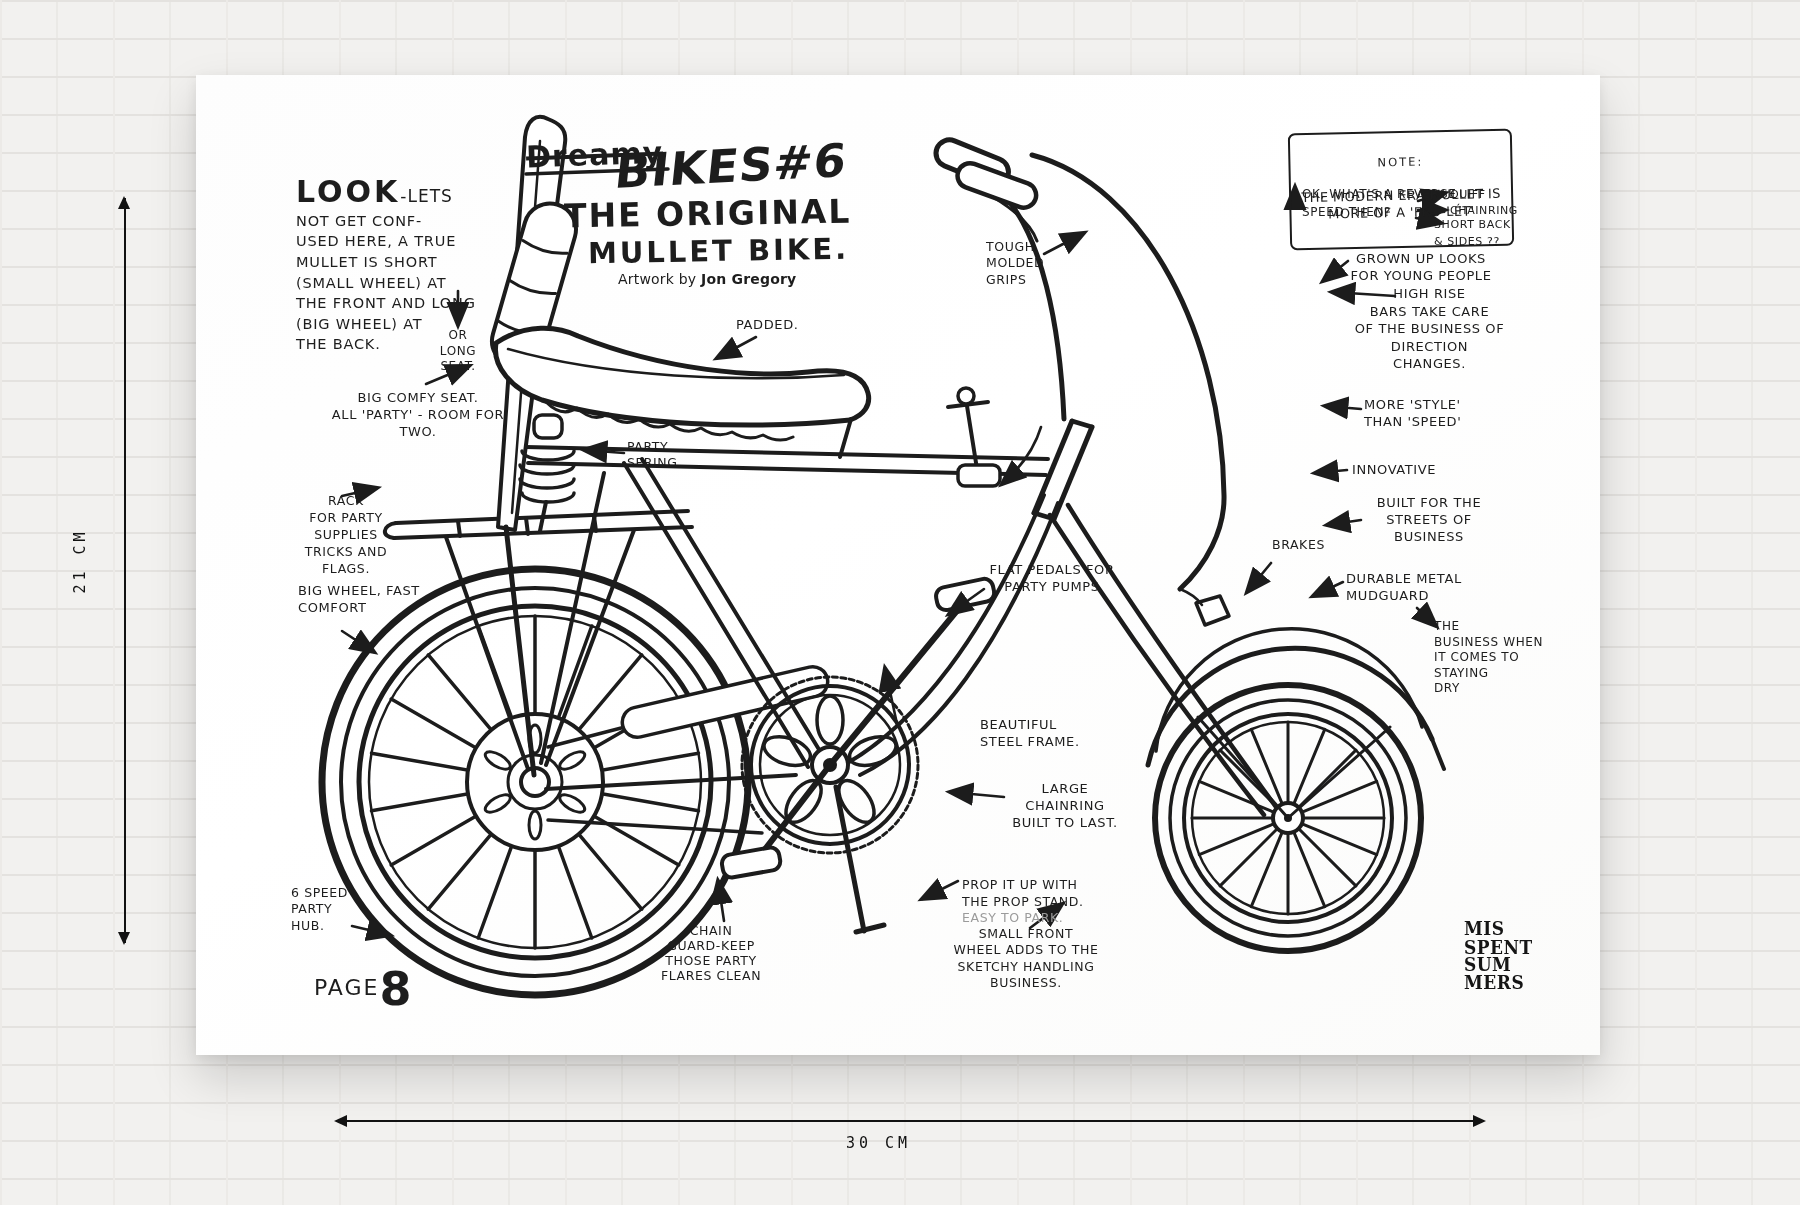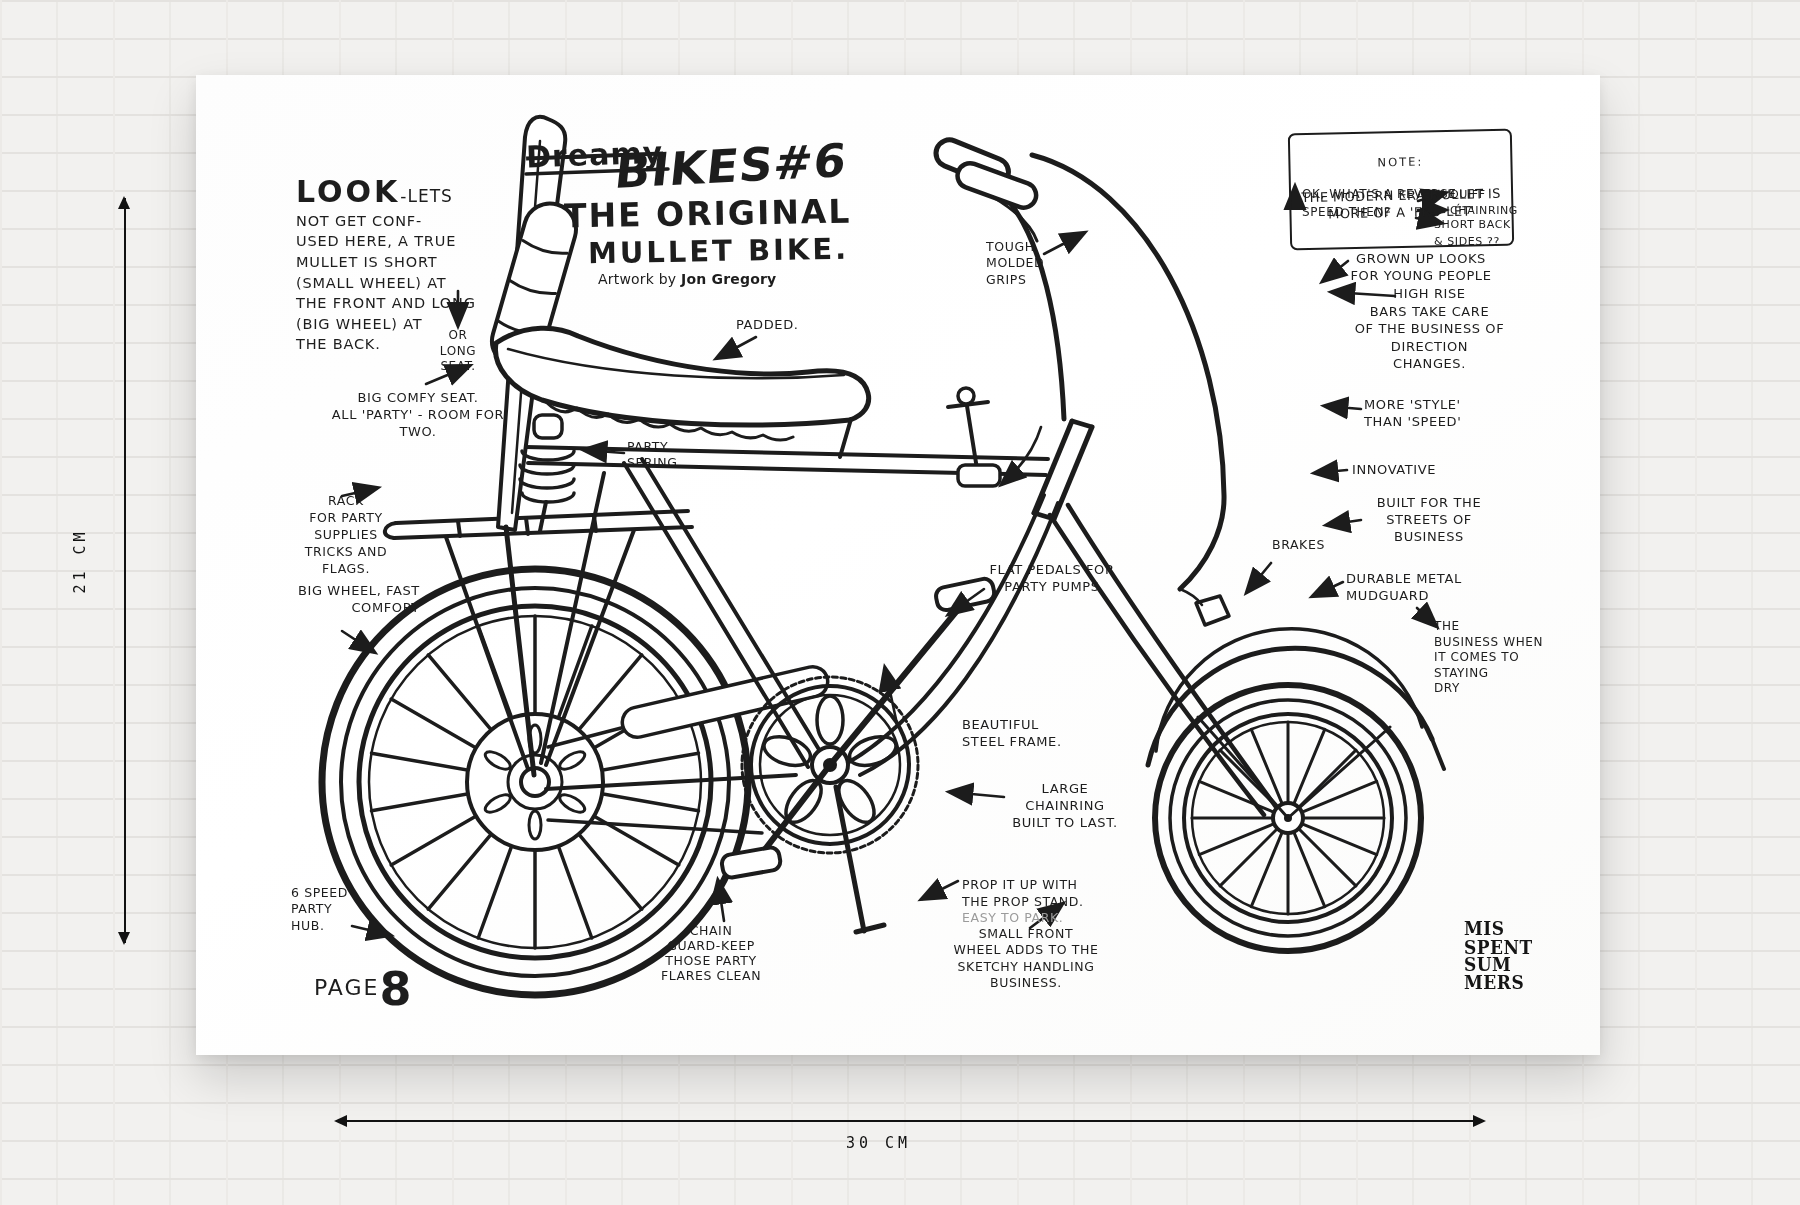--- a/index.html
+++ b/index.html
@@ -20,21 +20,21 @@
   }
   .poster svg{position:absolute;inset:0;z-index:1;}
   .txt{position:absolute;z-index:2;color:#1d1d1d;white-space:pre-line;
     font-size:13px;line-height:1.3;letter-spacing:.6px;font-weight:500;}
   .ctr{text-align:center;}
   
   .t-dreamy{font-size:30px;font-weight:bold;letter-spacing:1px;text-decoration:line-through;text-decoration-thickness:4px;transform:rotate(-2deg);}
   .t-series{font-size:46px;font-weight:bold;letter-spacing:1px;transform:skewX(-9deg) rotate(-3deg);}
   .t-line1{font-size:33px;font-weight:bold;letter-spacing:2px;transform:rotate(-1deg);}
   .t-line2{font-size:29px;font-weight:bold;letter-spacing:3px;transform:rotate(-1deg);}
-  .t-credit{font-size:14px;letter-spacing:.2px;font-weight:normal;}
+  .t-credit{font-size:14px;letter-spacing:.2px;font-weight:normal;margin-left:20px;}
   .t-credit b{font-weight:bold;}
   
   .look-lead{font-size:30px;font-weight:bold;letter-spacing:3px;}
   .look-tail{font-size:17px;font-weight:normal;letter-spacing:1px;}
   .look-body{font-size:14.5px;line-height:1.42;letter-spacing:.8px;font-weight:500;}
   
   .notebox{border:2.5px solid #1c1c1c;border-radius:7px;padding:5px 10px 7px;transform:rotate(-1.2deg);}
   .notebox .nb-label{font-size:11.5px;text-align:center;letter-spacing:2px;}
   .notebox .nb-body{font-size:13px;line-height:1.35;text-align:center;letter-spacing:.4px;}
   .small{font-size:11px;line-height:1.5;}
@@ -325,35 +325,35 @@
   <div class="txt ctr" style="left:126px;top:315px;width:192px;">BIG COMFY SEAT.
 ALL 'PARTY' - ROOM FOR
 TWO.</div>
   <div class="txt" style="left:431px;top:364px;font-size:12.5px;">PARTY
 SPRING</div>
   <div class="txt ctr" style="left:100px;top:418px;width:100px;font-size:12.5px;line-height:1.35;">RACK
 FOR PARTY
 SUPPLIES
 TRICKS AND
 FLAGS.</div>
-  <div class="txt" style="left:102px;top:508px;text-align:right;">BIG WHEEL, FAST
+  <div class="txt" style="left:102px;top:508px;">BIG WHEEL, FAST
 COMFORT</div>
   <div class="txt" style="left:95px;top:810px;font-size:12.5px;">6 SPEED
 PARTY
 HUB.</div>
   <div class="txt" style="left:118px;top:868px;">
     <span style="font-size:22px;letter-spacing:2px;">PAGE</span><span style="font-size:46px;font-weight:bold;vertical-align:-10px;">8</span>
   </div>
   <div class="txt ctr" style="left:452px;top:848px;width:126px;font-size:12.5px;line-height:1.2;">CHAIN
 GUARD-KEEP
 THOSE PARTY
 FLARES CLEAN</div>
   <div class="txt ctr" style="left:790px;top:487px;width:132px;">FLAT PEDALS FOR
 PARTY PUMPS</div>
-  <div class="txt" style="left:766px;top:642px;">BEAUTIFUL
+  <div class="txt" style="left:784px;top:642px;">BEAUTIFUL
 STEEL FRAME.</div>
   <div class="txt ctr" style="left:798px;top:706px;width:142px;">LARGE
 CHAINRING
 BUILT TO LAST.</div>
   <div class="txt" style="left:766px;top:786px;font-size:12.5px;">
     <span>PROP IT UP WITH
 THE PROP STAND.</span>
     <div class="gray">EASY TO PARK.</div>
   </div>
   <div class="txt ctr" style="left:730px;top:851px;width:200px;font-size:12.5px;">SMALL FRONT

